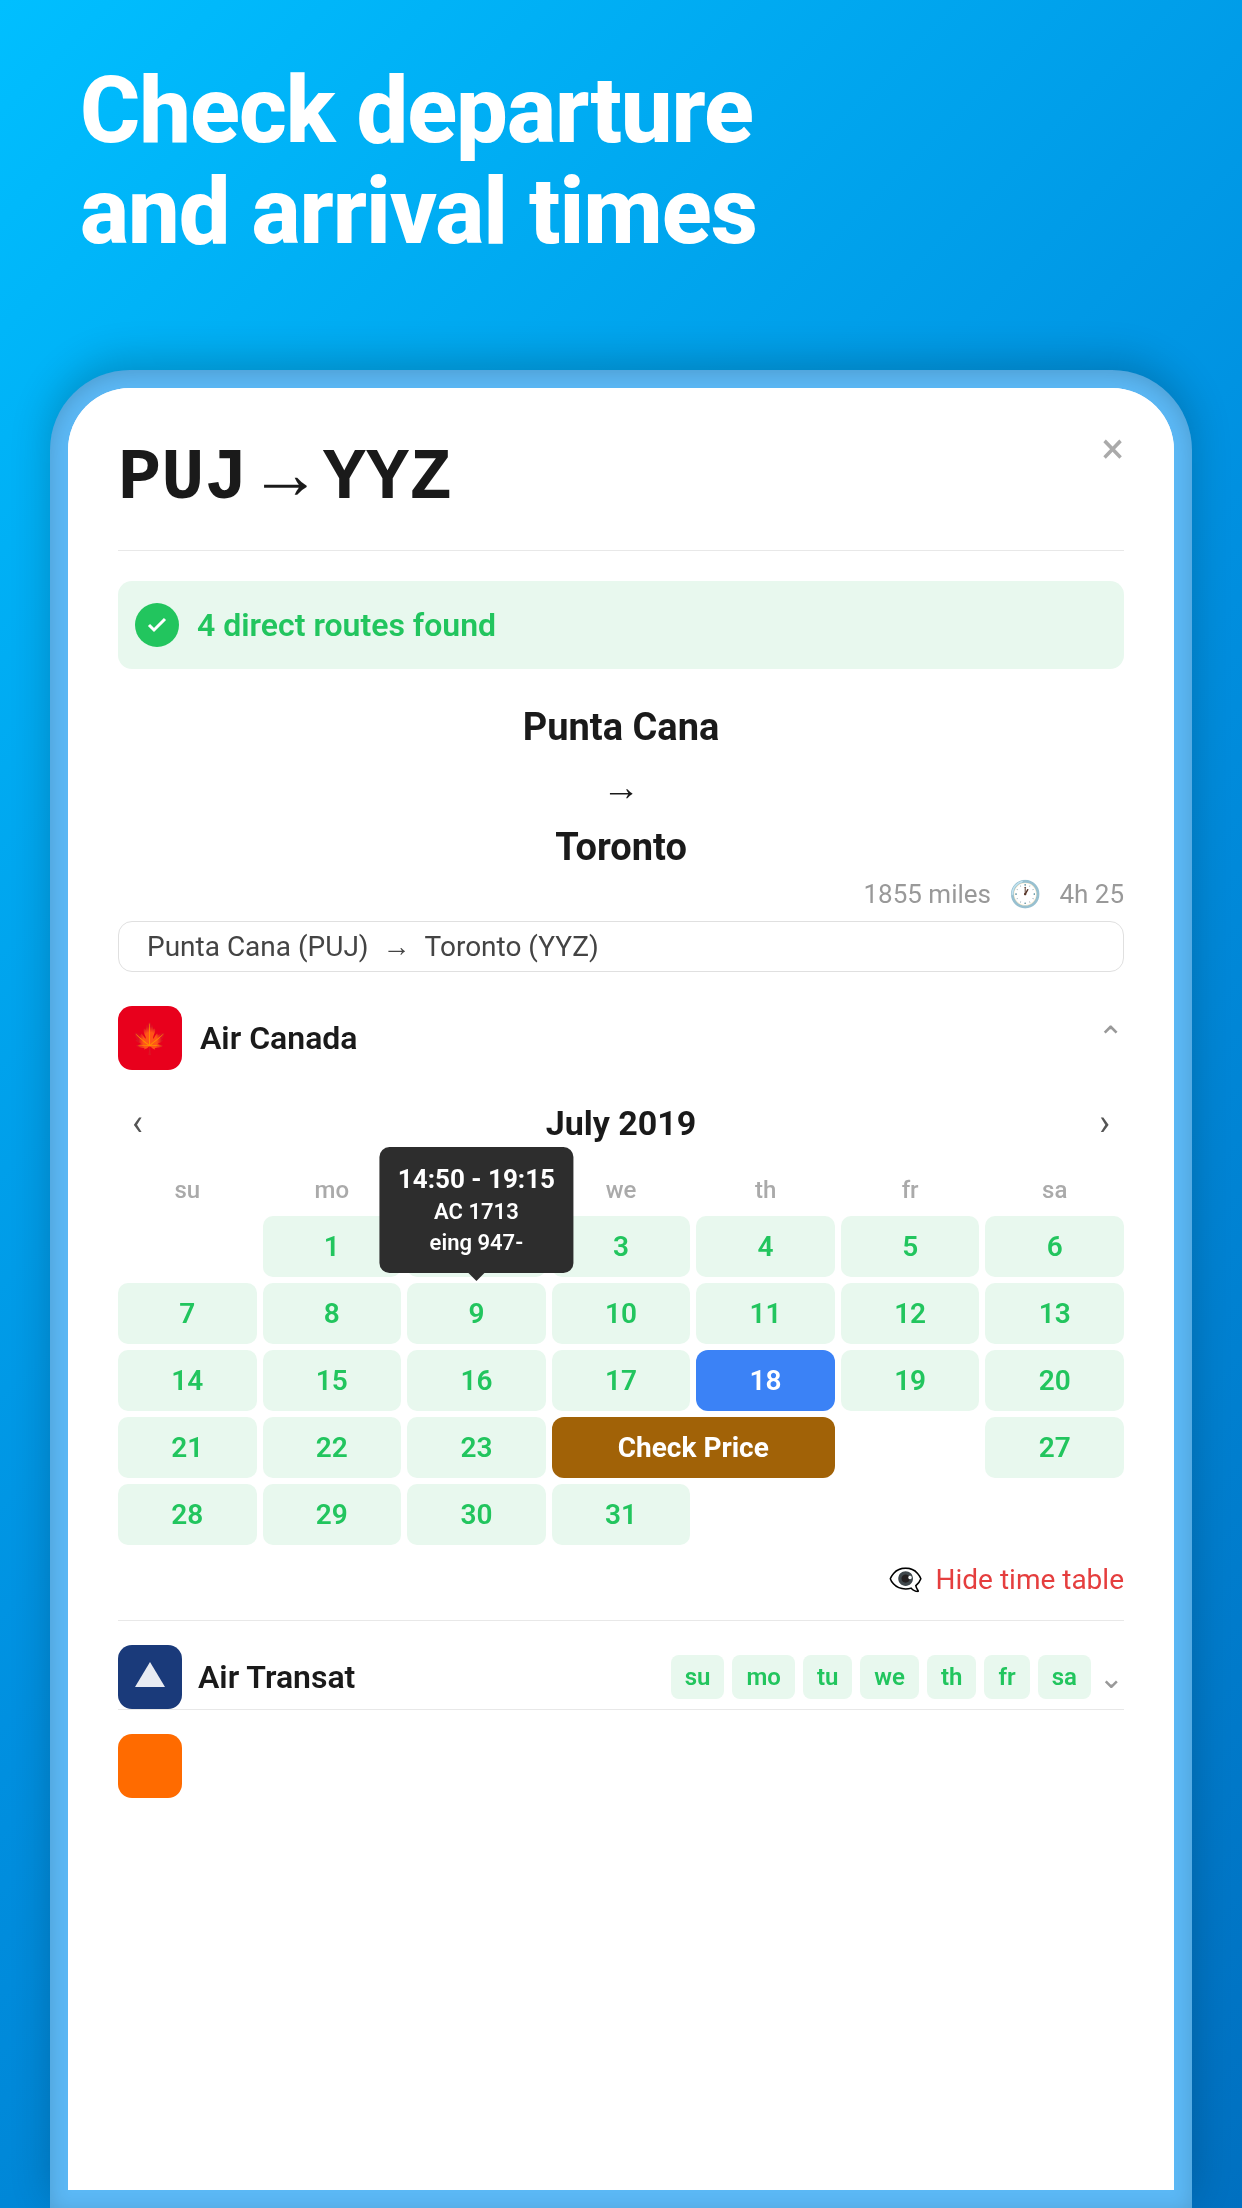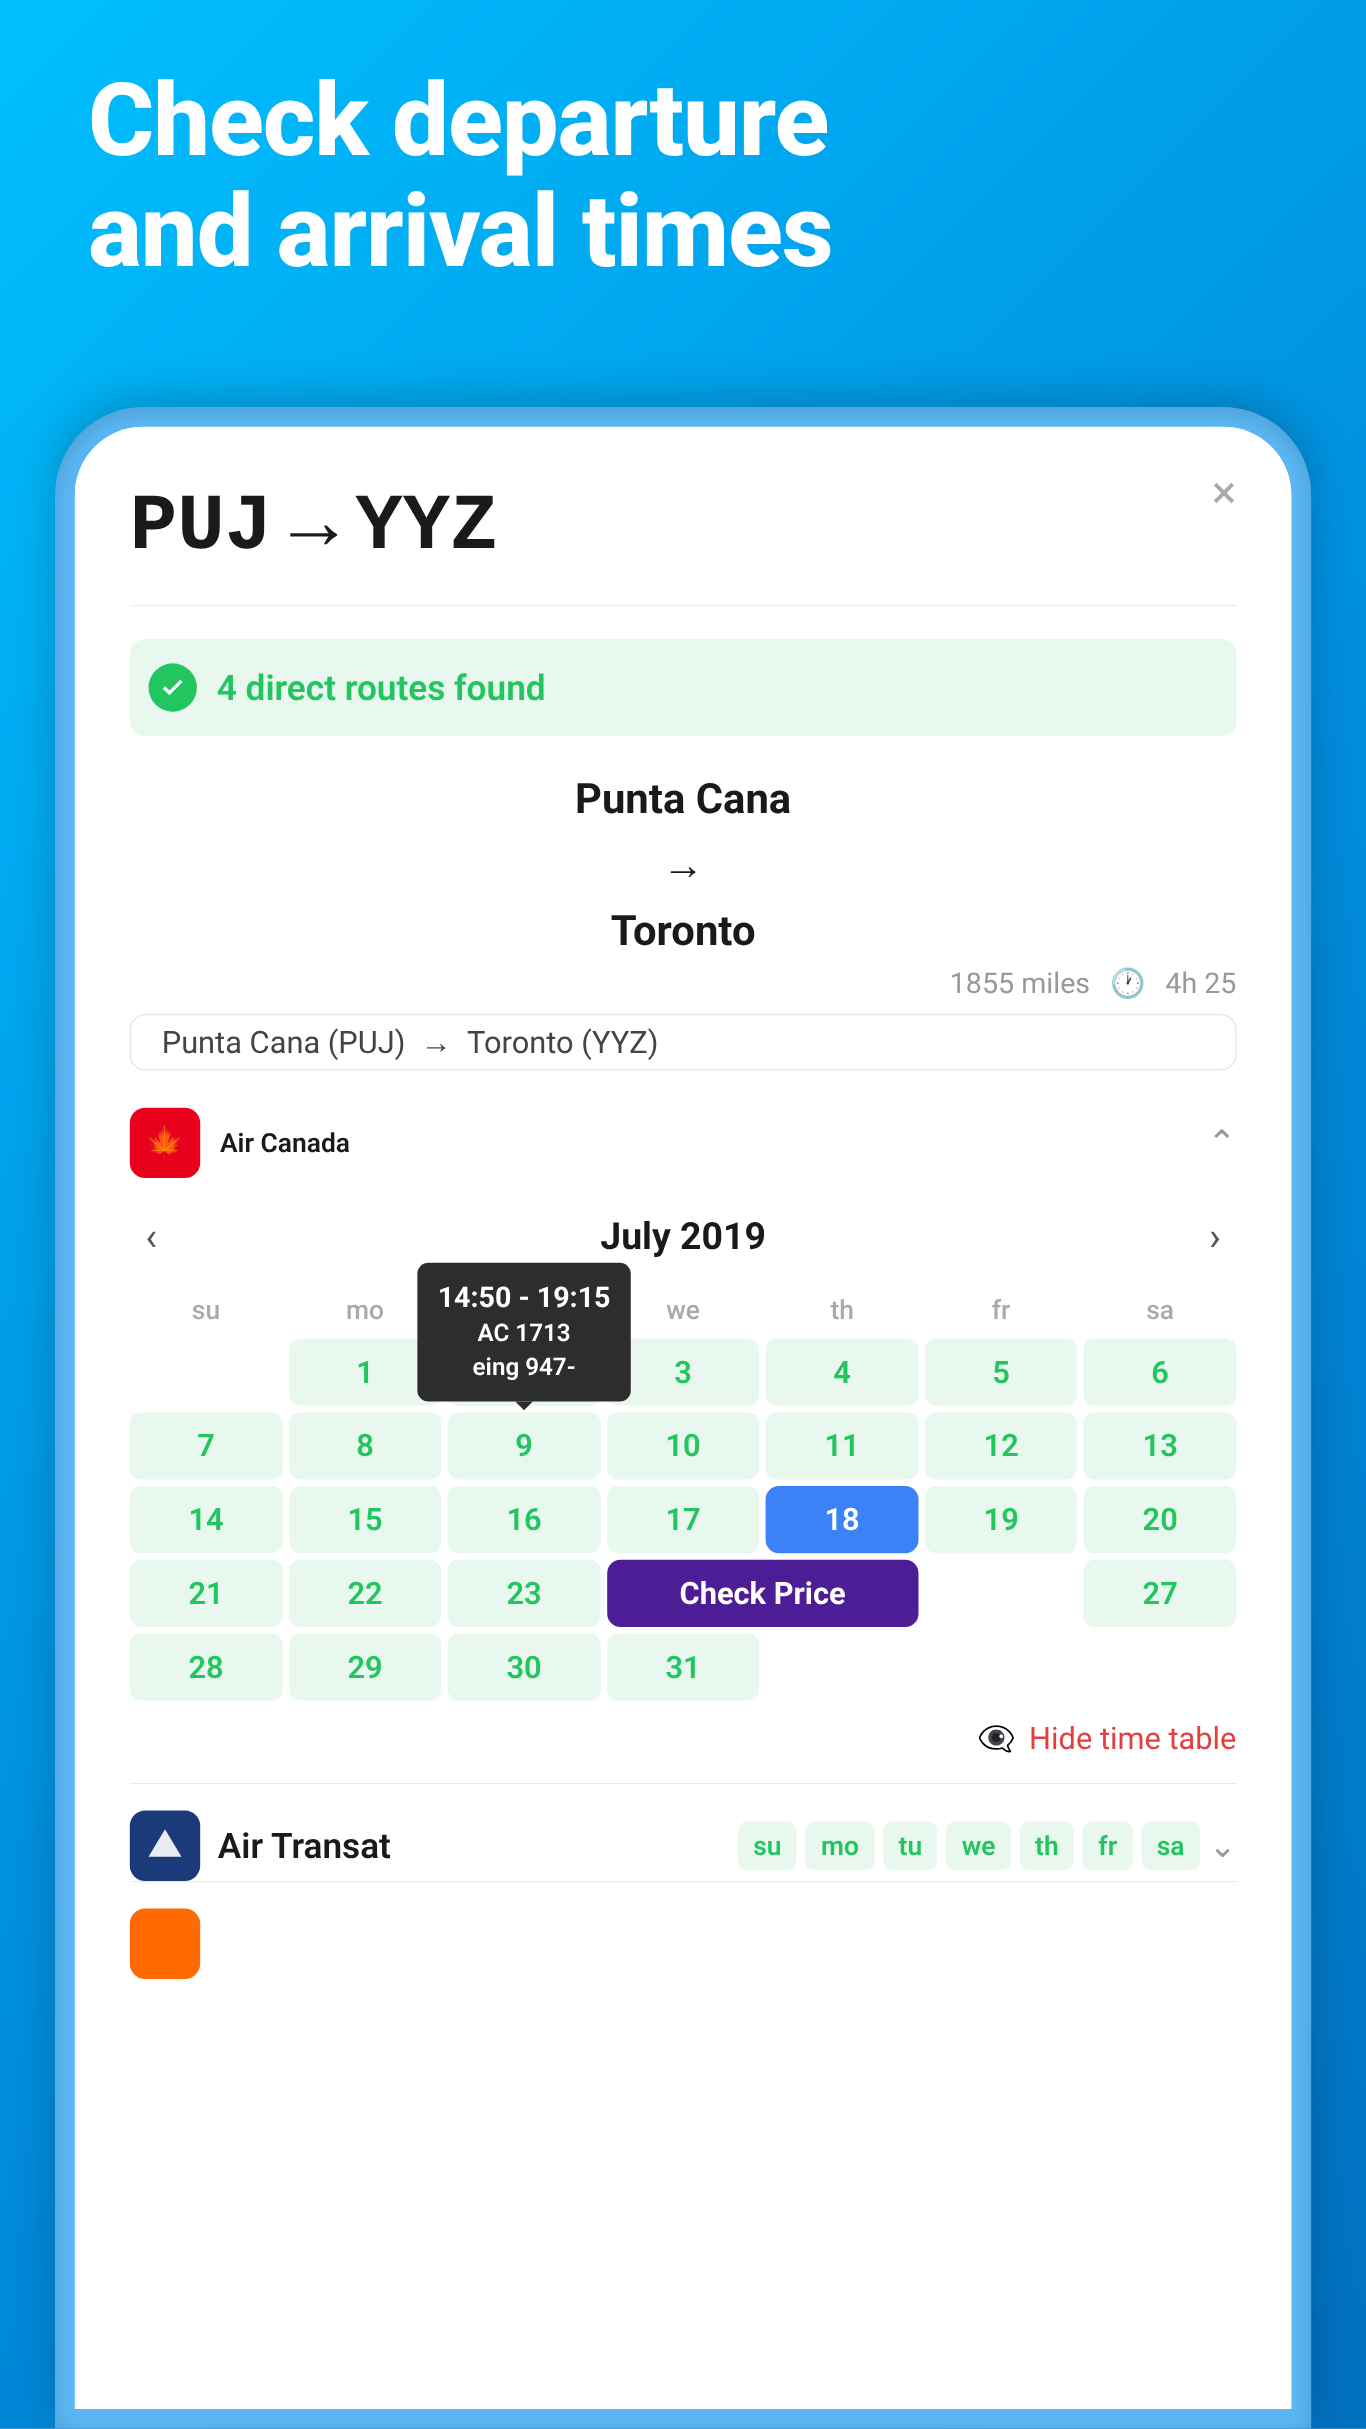--- a/index.html
+++ b/index.html
@@ -164,21 +164,21 @@
       height: 64px;
       background: #e8001c;
       border-radius: 14px;
       display: flex;
       align-items: center;
       justify-content: center;
       font-size: 30px;
     }
 
     .airline-name {
-      font-size: 24px;
+      font-size: 32px;
       font-weight: 600;
       color: #1a1a1a;
       margin-left: 18px;
     }
 
     .airline-left {
       display: flex;
       align-items: center;
     }
 
@@ -477,21 +477,21 @@
           <div class="cal-cell">17</div>
           <div class="cal-cell selected">18</div>
           <div class="cal-cell">19</div>
           <div class="cal-cell">20</div>
         </div>
 
         <div class="cal-row">
           <div class="cal-cell">21</div>
           <div class="cal-cell">22</div>
           <div class="cal-cell">23</div>
-          <div class="cal-cell check-price" style="grid-column: span 2; background: #4c1d95; color: white; font-size: 28px; font-weight: 700; display: flex; align-items: center; justify-content: center;">Check Price</div>
+          <div class="cal-cell check-price" style="grid-column: span 2; background: #a16207; color: white; font-size: 28px; font-weight: 700; display: flex; align-items: center; justify-content: center;">Check Price</div>
           <div class="cal-cell empty"></div>
           <div class="cal-cell">27</div>
         </div>
 
         <div class="cal-row">
           <div class="cal-cell">28</div>
           <div class="cal-cell">29</div>
           <div class="cal-cell">30</div>
           <div class="cal-cell">31</div>
           <div class="cal-cell empty"></div>

